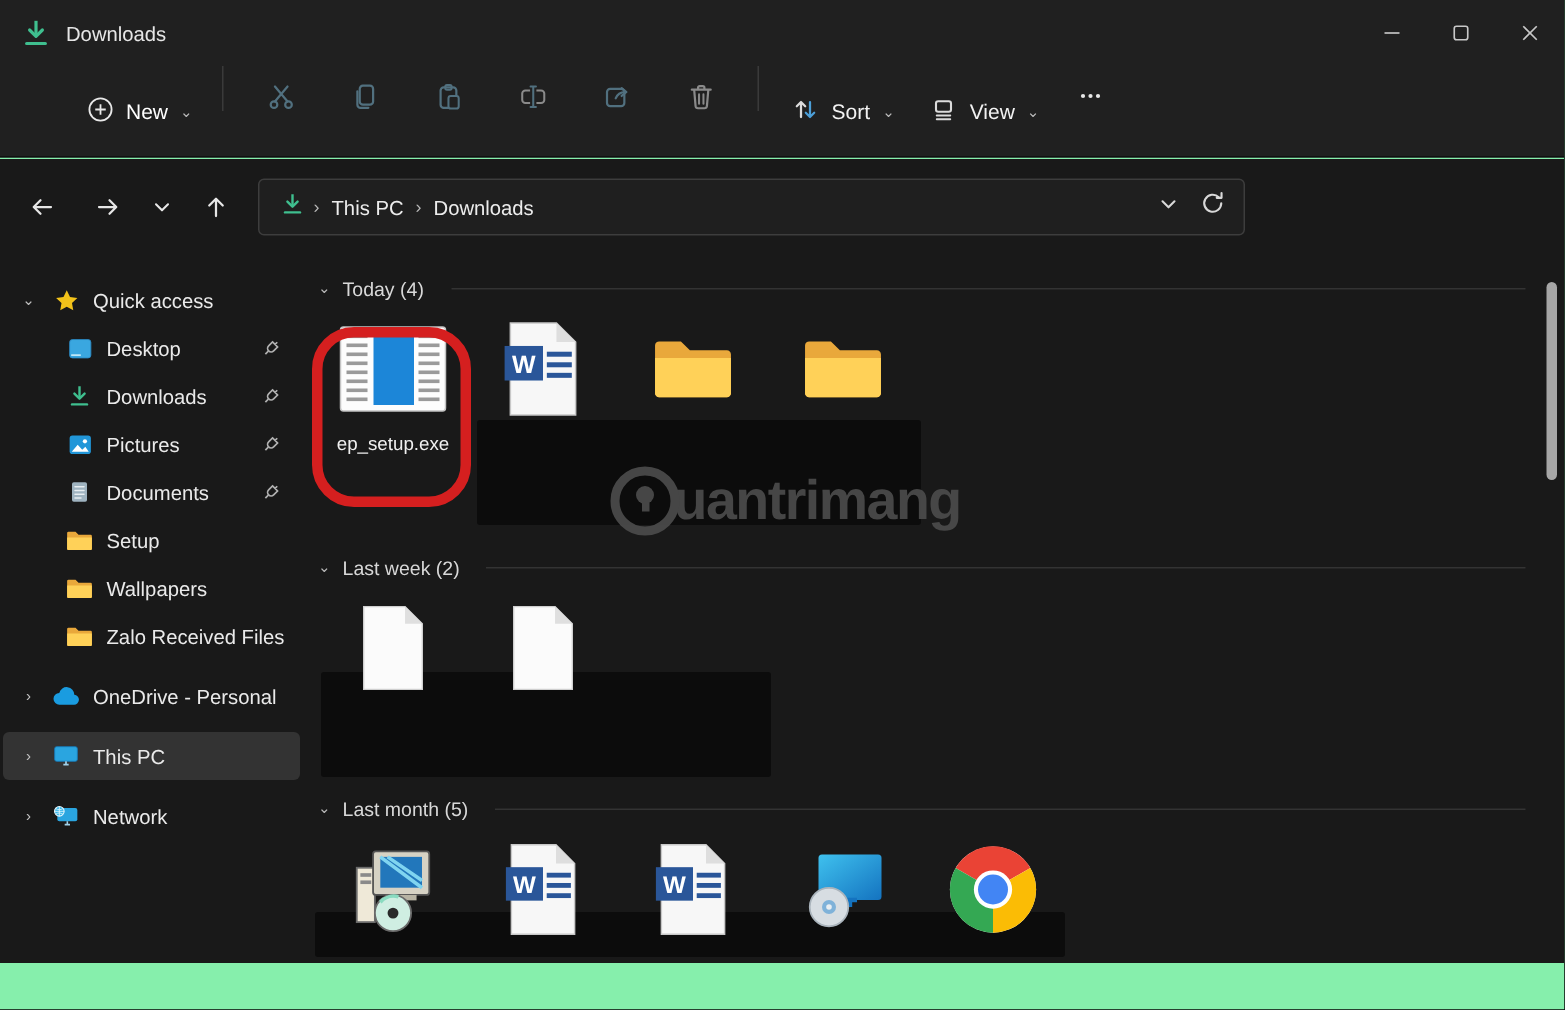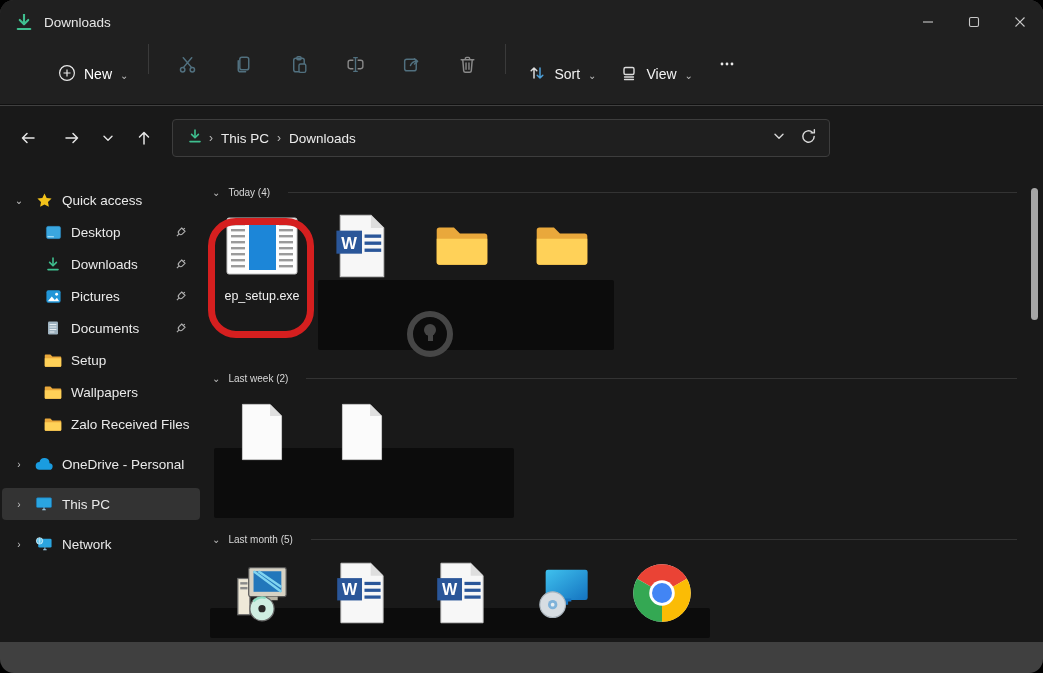--- a/index.html
+++ b/index.html
@@ -1,17 +1,17 @@
 <!DOCTYPE html>
 <html><head>
 <meta charset="utf-8">
 <style>
   html,body{margin:0;padding:0;background:#000;font-family:"Liberation Sans","DejaVu Sans",sans-serif;}
   *{box-sizing:border-box;}
-  .window{position:relative;width:1043px;height:673px;background:#404040;border-radius:14px;overflow:hidden;color:#e8e8e8;}
+  .window{position:relative;width:1043px;height:673px;background:#86efac;border-radius:0;overflow:hidden;color:#e8e8e8;}
   
   .titlebar{position:absolute;left:0;top:0;width:100%;height:44px;background:#202020;display:flex;align-items:center;}
   .titlebar .app-ic{margin-left:14px;width:20px;height:20px;}
   .titlebar .title{margin-left:10px;font-size:13.5px;color:#e6e6e6;}
   .win-controls{margin-left:auto;display:flex;height:100%;}
   .win-btn{width:46px;height:100%;display:flex;align-items:center;justify-content:center;color:#c8c8c8;}
   
   .toolbar{position:absolute;left:0;top:44px;width:100%;height:61px;background:#202020;display:flex;border-bottom:1px solid #101010;padding-left:24px;}
   .tb-new{display:flex;align-items:center;gap:8px;margin-left:24px;padding:7px 10px;border-radius:4px;font-size:14px;color:#fff;}
   .tb-sep{width:1px;height:30px;background:#3a3a3a;margin:0 10px;}
@@ -36,21 +36,21 @@
   .side-row.child{padding-left:42px;}
   .side-row .pin{margin-left:auto;margin-right:12px;width:14px;height:14px;}
   .side-row.gap{margin-top:8px;}
   .side-row.selected{background:#333333;}
   .side-label{white-space:nowrap;}
   
   .mainpane{position:absolute;left:202px;top:170px;right:0;bottom:31px;background:#191919;}
   .group{position:absolute;left:0;width:100%;}
   .group-head{display:flex;align-items:center;gap:8px;padding-left:10px;height:20px;}
   .group-head .g-chev{color:#bdbdbd;font-size:10px;}
-  .group-head .g-label{font-size:10px;color:#d8d8d8;white-space:nowrap;}
+  .group-head .g-label{font-size:13px;color:#d8d8d8;white-space:nowrap;}
   .group-head .g-line{flex:1;height:1px;background:#333;margin:0 26px 0 10px;}
   .items-row{display:flex;margin-top:6px;padding-left:10px;}
   .file-item{width:100px;display:flex;flex-direction:column;align-items:center;}
   .icon-box{height:76px;display:flex;align-items:center;justify-content:center;}
   .file-label{margin-top:4px;font-size:12.5px;color:#f0f0f0;text-align:center;width:80px;line-height:1.35;overflow-wrap:anywhere;}
   .annotation-ring{position:absolute;left:6px;top:36px;width:106px;height:120px;border:7px solid #d51f1f;border-radius:28px;z-index:6;}
   .censor{position:absolute;background:#0c0c0c;border-radius:2px;}
   .watermark{position:absolute;left:205px;top:141px;display:flex;align-items:center;opacity:.95;}
   .wm-ring{width:46px;height:46px;border:6px solid #4a4a4a;border-radius:50%;position:relative;}
   .wm-bulb{position:absolute;left:11px;top:7px;width:12px;height:12px;border-radius:50%;background:#4a4a4a;}
@@ -392,20 +392,21 @@
   <div class="mainpane">
 
     <div class="censor" style="left:116px;top:110px;width:296px;height:70px;"></div>
     <div class="censor" style="left:12px;top:278px;width:300px;height:70px;"></div>
     <div class="censor" style="left:8px;top:438px;width:500px;height:30px;"></div>
 
     <div class="watermark">
       <span class="wm-ring">
           <span class="wm-bulb"></span>
         </span>
+      <span class="wm-text">uantrimang</span>
     </div>
 
     <div class="group" style="top:12px">
       <div class="group-head">
         <span class="g-chev">⌄</span>
         <span class="g-label">Today (4)</span>
         <span class="g-line"></span>
       </div>
       <div class="items-row">
         <div class="file-item">

